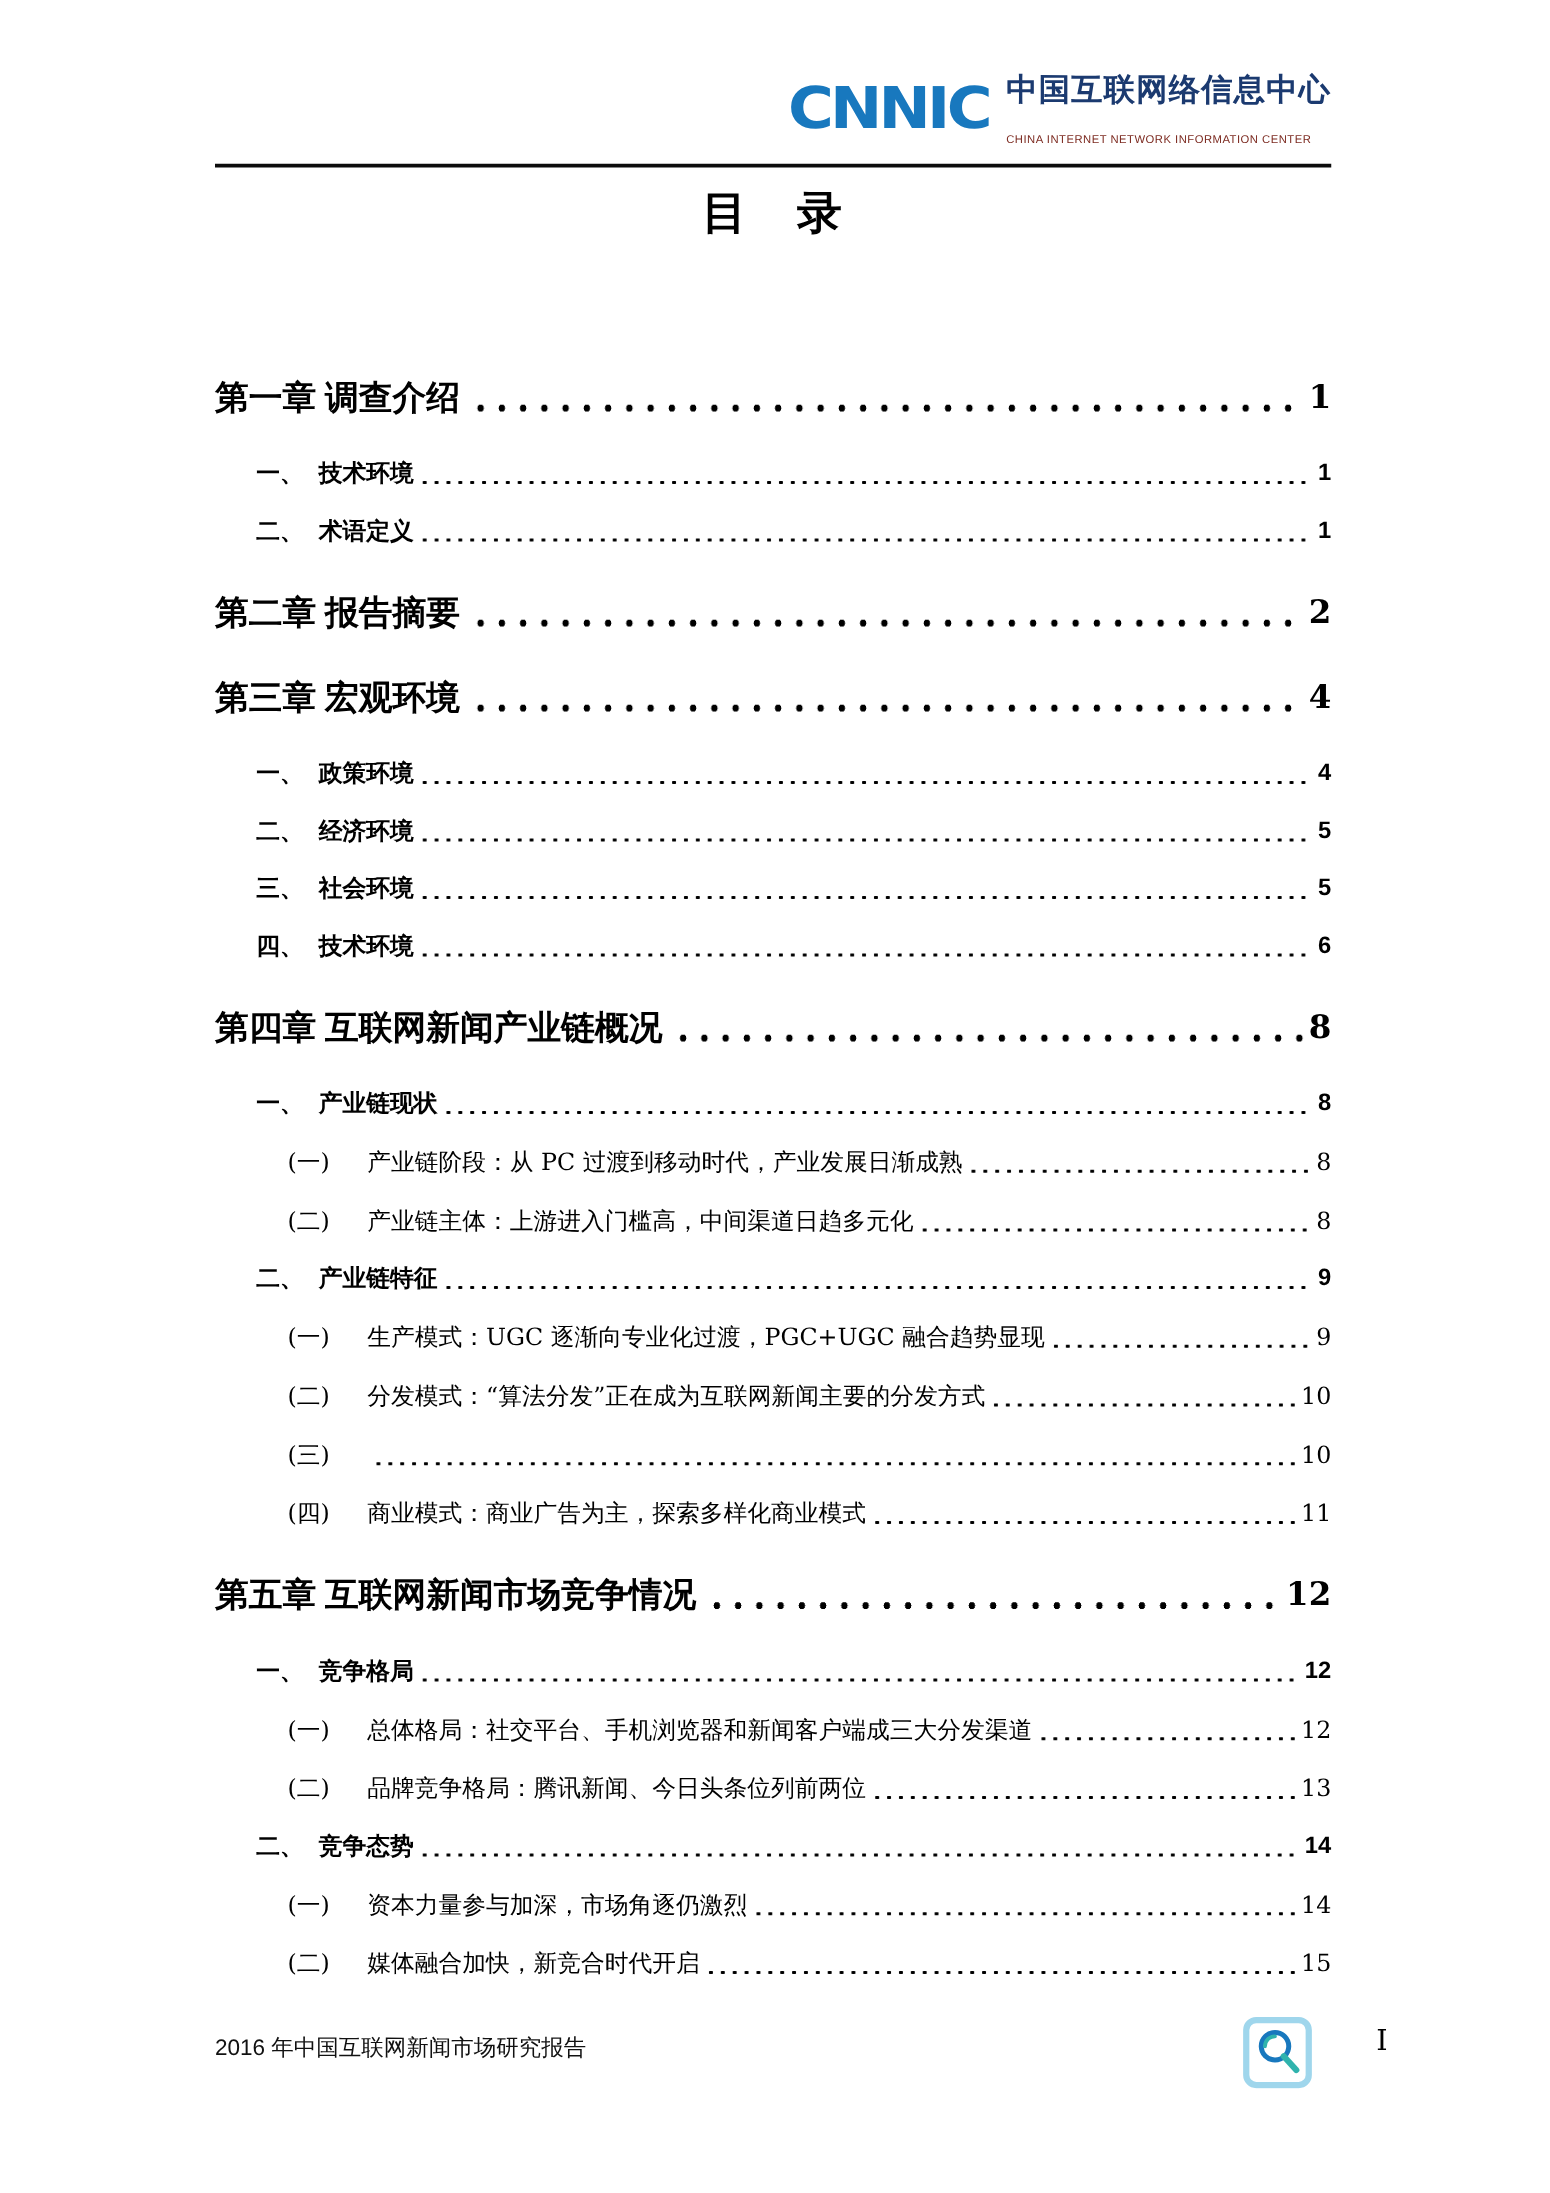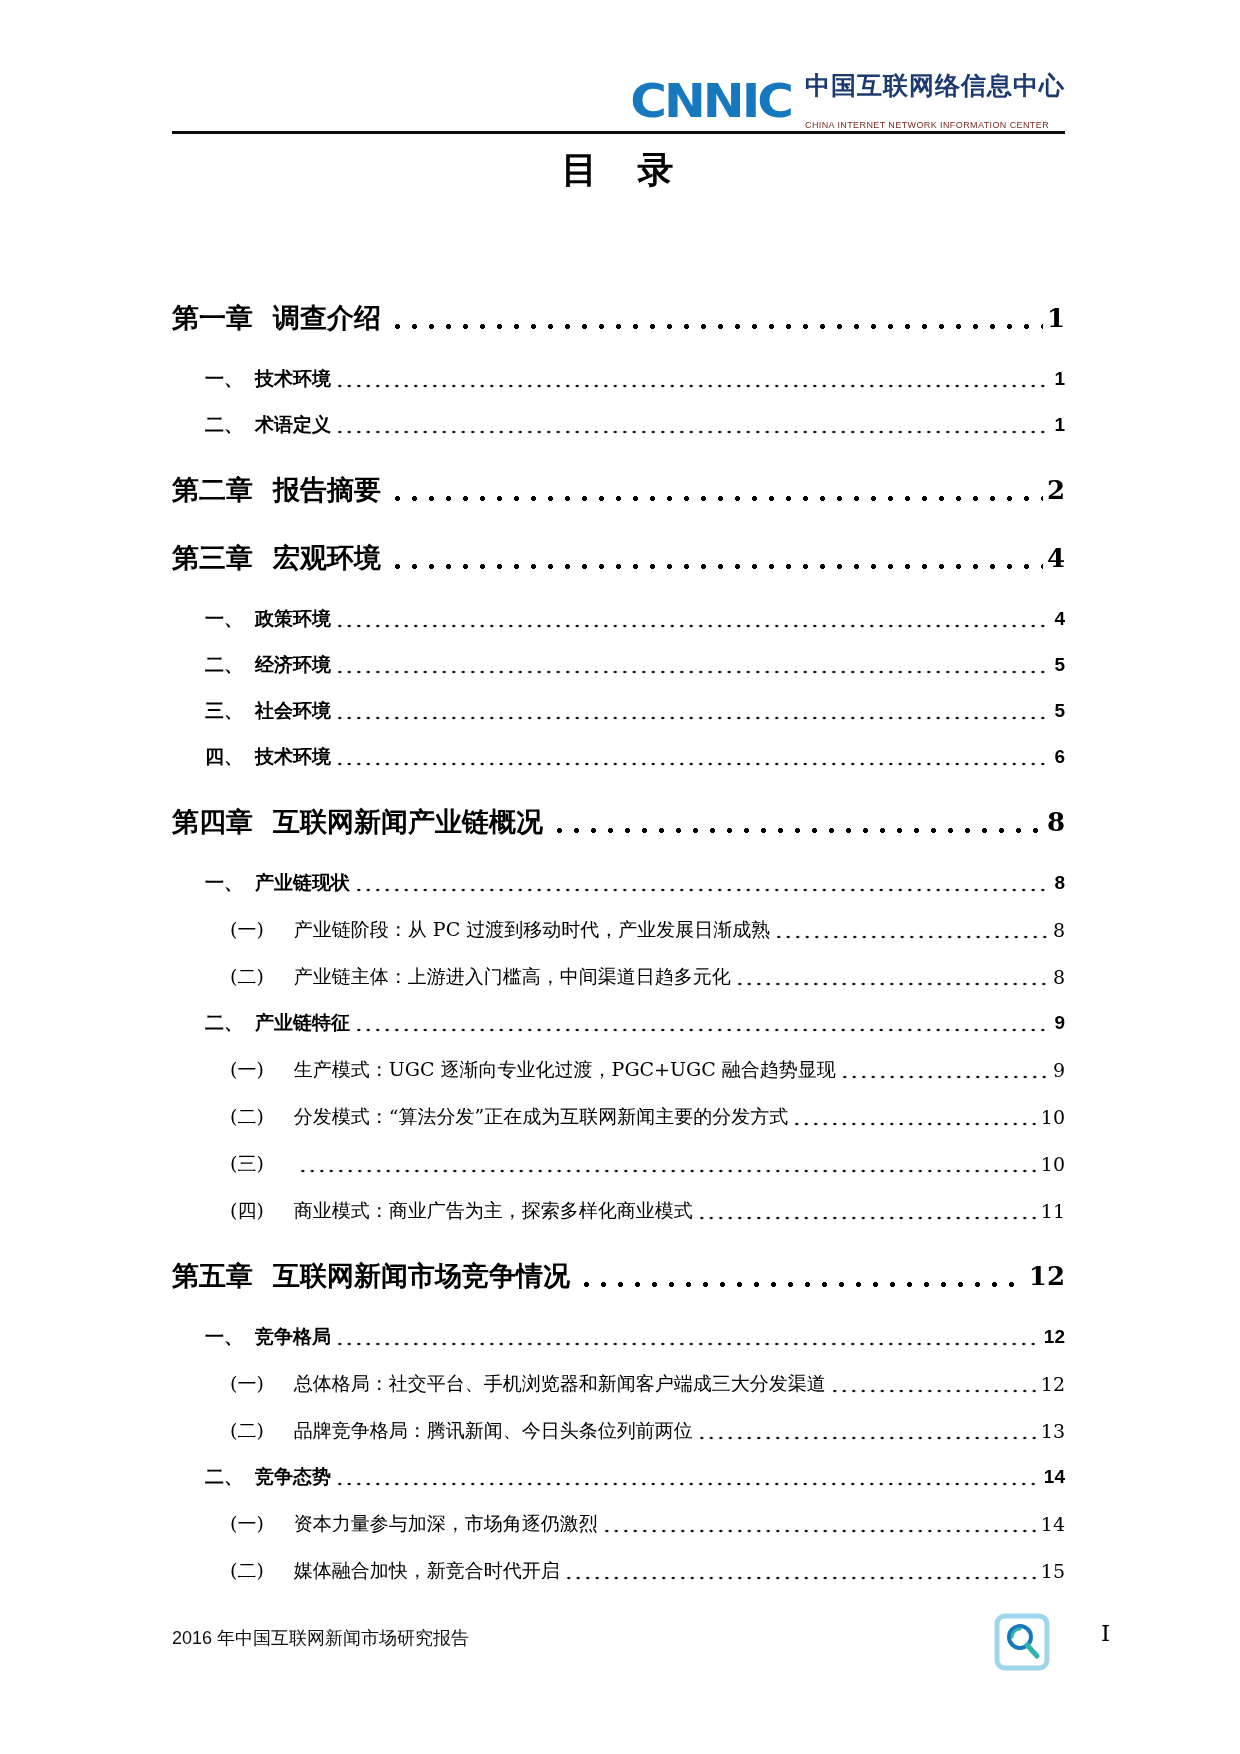--- a/index.html
+++ b/index.html
@@ -7,21 +7,21 @@
     width: 1240px; height: 1754px;
     background: #ffffff;
     position: relative;
     font-family: "Liberation Sans", sans-serif;
     color: #000;
     overflow: hidden;
   }
   .content { position: absolute; left: 172px; width: 893px; }
 
   
-  .header { top: 58px; height: 72px; display: flex; justify-content: flex-end; align-items: flex-end; }
+  .header { top: 58px; height: 72px; display: flex; justify-content: flex-end; align-items: flex-start; }
   .logo-wrap { display: flex; align-items: center; gap: 14px; }
   .logo-acronym {
     font-family: "DejaVu Sans", sans-serif;
     font-size: 50px; font-weight: 800; letter-spacing: -3px;
     color: #1878be; line-height: 1; transform: scaleY(.92);
   }
   .logo-text { display: flex; flex-direction: column; justify-content: center; gap: 17px; }
   .logo-cn {
     font-family: "DejaVu Serif", "Liberation Serif", serif;
     font-size: 25px; font-weight: 700; color: #1b3a70; letter-spacing: 1px; line-height: 1.15;
@@ -42,21 +42,21 @@
   
   .toc { top: 276px; }
   .toc-row { display: flex; align-items: center; }
   .toc-row .toc-dots { flex: 1 1 auto; background-repeat: repeat-x; }
 
   .toc-row.level1 {
     height: 52px; margin-top: 16px; margin-bottom: 12px;
     font-family: "DejaVu Serif", "Liberation Serif", serif;
     font-size: 27px; font-weight: 700;
   }
-  .toc-row.level1 .toc-num { margin-right: 20px; white-space: nowrap; }
+  .toc-row.level1 .toc-num { margin-right: 7px; white-space: nowrap; }
   .toc-row.level1 .toc-dots {
     height: 7px; transform: translateY(8px); margin-left: 8px; margin-right: 4px;
     background-image: radial-gradient(circle, #000 2.6px, rgba(0,0,0,0) 2.8px);
     background-size: 17px 7px; background-position: left center;
   }
   .toc-row.level1 .toc-page { font-size: 26px; font-weight: 700; }
 
   .toc-row.level2 {
     height: 46px; padding-left: 33px;
     font-family: "Liberation Sans", sans-serif;

